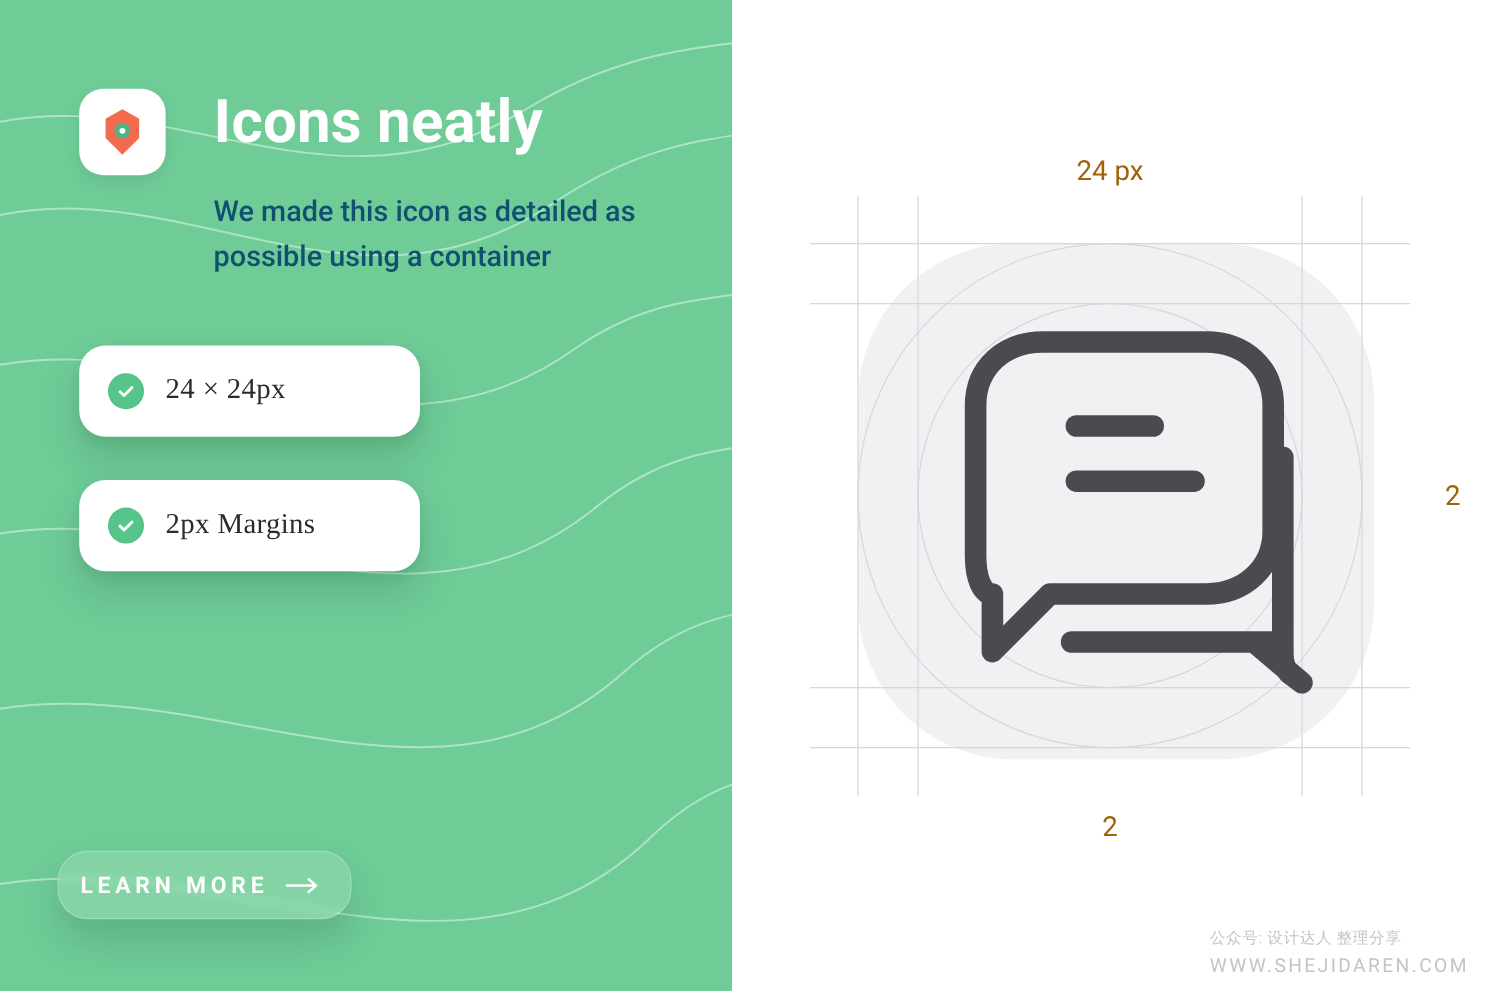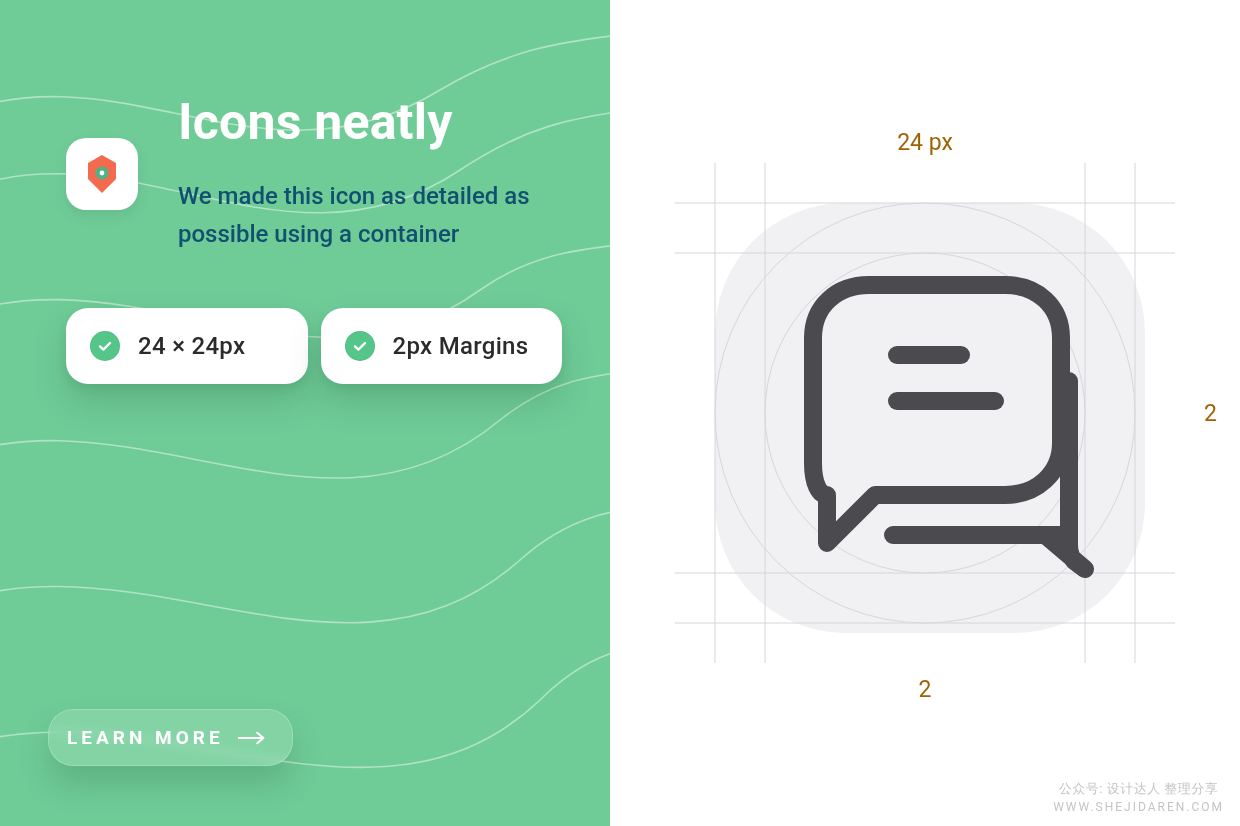--- a/index.html
+++ b/index.html
@@ -14,33 +14,33 @@
     background: #6fcc97;
     overflow: hidden;
     padding: 74px 48px 60px 66px;
     display: flex;
     flex-direction: column;
   }
   
   .waves { position: absolute; inset: 0; pointer-events: none; }
   .waves svg { position: absolute; inset: 0; width: 100%; height: 100%; }
 
-  .hero-row { display: flex; align-items: center; gap: 40px; position: relative; z-index: 2; margin-top: 20px; }
+  .hero-row { display: flex; align-items: flex-start; gap: 40px; position: relative; z-index: 2; }
   .app-tile {
     width: 72px; height: 72px; border-radius: 20px; background: #ffffff;
     display: flex; align-items: center; justify-content: center;
     box-shadow: 0 6px 14px rgba(0,0,0,.08);
     flex-shrink: 0;
   }
   .app-tile svg { display: block; }
 
   .headline { color: #ffffff; font-weight: 700; font-size: 50px; line-height: 1.12; letter-spacing: .2px; }
   .sub { color: #0c4a6e; opacity: .95; font-size: 24px; line-height: 1.58; margin-top: 28px; max-width: 390px; font-weight: 500; }
 
-  .features { margin-top: 54px; display: flex; flex-direction: row; gap: 13px; position: relative; z-index: 2; }
+  .features { margin-top: 54px; display: flex; flex-direction: column; gap: 36px; position: relative; z-index: 2; font-family: Liberation Serif, serif; }
   .pill {
     background: #ffffff; border-radius: 22px; width: 284px; height: 76px;
     display: flex; align-items: center; gap: 18px; padding: 0 24px;
     box-shadow: 0 18px 34px rgba(18, 60, 40, 0.18), 0 4px 10px rgba(18,60,40,0.08);
     position: relative;
   }
   .pill:nth-child(2), .pill:nth-child(3) { margin-left: 0; }
   .check-badge {
     width: 30px; height: 30px; border-radius: 50%; background: #56c58a;
     display: flex; align-items: center; justify-content: center; flex-shrink: 0;
@@ -88,24 +88,24 @@
 
   .chat-icon { position: absolute; inset: 0; width: 100%; height: 100%; }
   .chat-icon path { stroke: #4a4a4f; stroke-width: 18; fill: none; stroke-linecap: round; stroke-linejoin: round; }
 
   .dim { position: absolute; color: #a16207; font-size: 23px; font-weight: 400; }
   .dim.top { left: 50%; transform: translateX(-50%); top: -34px; }
   .dim.right { right: -42px; top: 50%; transform: translateY(-50%); }
   .dim.bottom { left: 50%; transform: translateX(-50%); bottom: -40px; }
 
   .watermark {
-    position: absolute; right: 16px; bottom: 10px; text-align: center;
+    position: absolute; right: 16px; bottom: 10px; text-align: left;
     color: #c4c4c8; font-size: 13px; line-height: 1.45; letter-spacing: .5px;
   }
-  .watermark .small { font-size: 12px; letter-spacing: 2px; }
+  .watermark .small { font-size: 16px; letter-spacing: 2px; }
 
 </style>
 </head>
 <body>
 
 <div class="root">
 
   <div class="left">
     <div class="waves">
       <svg viewBox="0 0 610 826" preserveAspectRatio="none">

